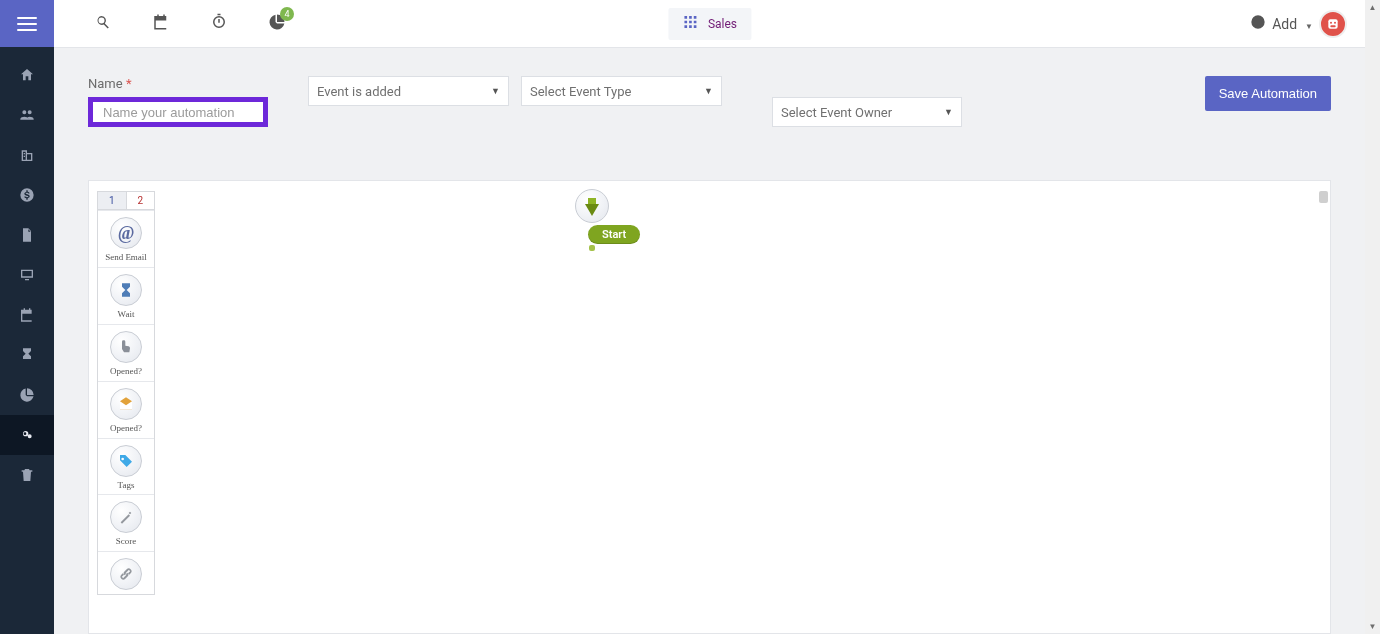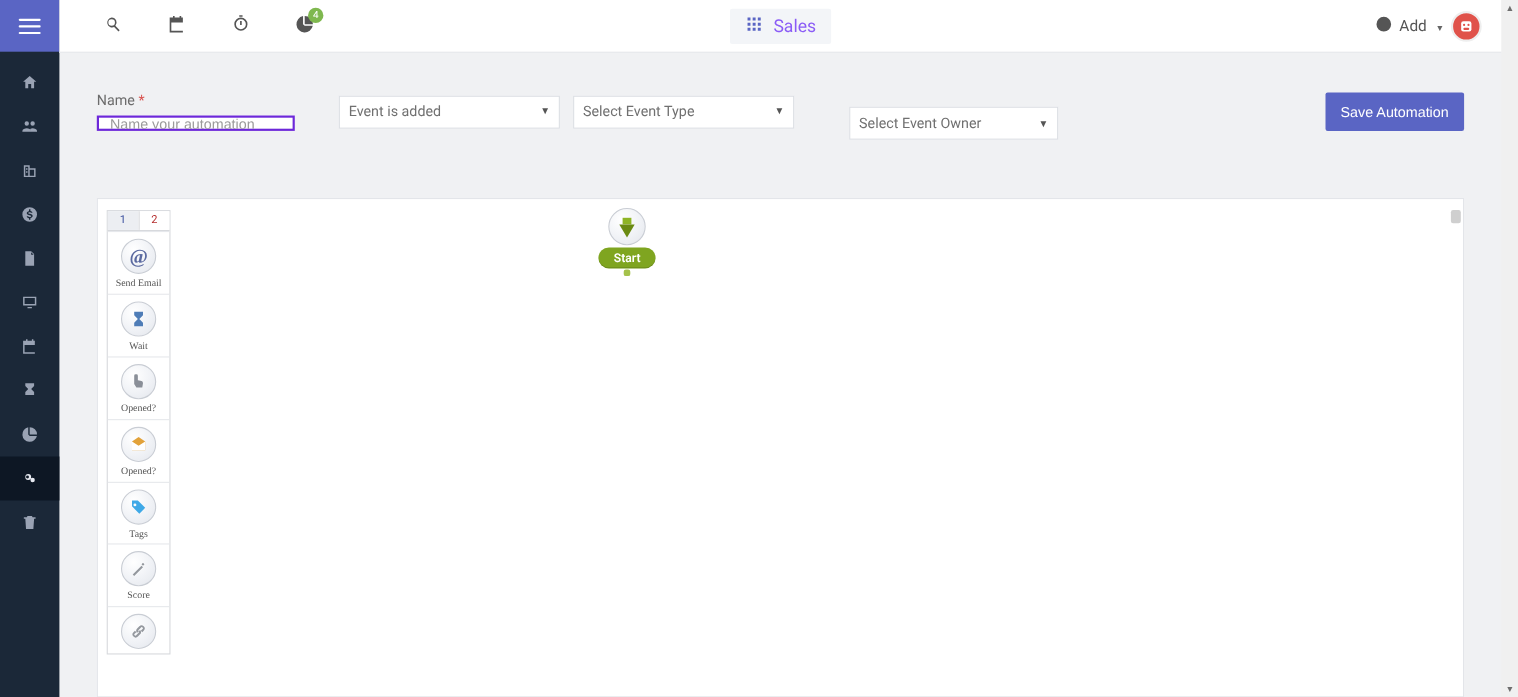--- a/index.html
+++ b/index.html
@@ -39,21 +39,21 @@
     position: absolute; top: -6px; right: -8px; background: #7fb84f; color: #fff;
     border-radius: 50%; width: 14px; height: 14px; font-size: 9px; display: flex; align-items: center; justify-content: center;
   }
 
   .header-center {
     position: absolute; left: 50%; transform: translateX(-50%);
     background: #f3f5f8; border-radius: 2px; padding: 6px 14px;
     display: flex; align-items: center; gap: 10px; cursor: pointer;
   }
   .app-grid-icon svg { width: 16px; height: 16px; fill: #5a65c4; }
-  .app-label { color: #8b5cf6; font-size: 16px; }
+  .app-label { color: #701a75; font-size: 12px; }
 
   .header-right { margin-left: auto; display: flex; align-items: center; gap: 6px; padding-right: 18px; }
   .hdr-icon.small svg { width: 16px; height: 16px; }
   .add-btn { color: #555; font-size: 14px; cursor: pointer; display: flex; align-items: center; gap: 4px; }
   .avatar {
     width: 28px; height: 28px; border-radius: 50%; background: #e0524a;
     display: flex; align-items: center; justify-content: center;
     border: 2px solid #eee; color: #fff; font-size: 10px; font-weight: bold;
   }
 
@@ -64,28 +64,28 @@
   .win-scroll .arrow {
     position: absolute; left: 0; width: 15px; height: 15px; background: #f0f0f0; color: #6e6e6e;
     display: flex; align-items: center; justify-content: center; font-size: 8px; cursor: pointer;
   }
   .win-scroll .arrow.up { top: 0; }
   .win-scroll .arrow.down { bottom: 0; }
 
   
   .content { position: absolute; left: 54px; right: 15px; top: 48px; bottom: 0; overflow: hidden; }
   .form-row {
-    display: flex; align-items: center; gap: 40px;
+    display: flex; align-items: flex-start; gap: 40px;
     padding: 28px 34px 22px 34px;
   }
   .field { display: flex; flex-direction: column; gap: 6px; }
   .field-label { font-size: 13px; color: #6c6c6c; }
   .req { color: #d9534f; }
   .text-input {
-    width: 180px; height: 14px; border: 2px solid #6d28d9; background: #fff; padding: 0 10px; font-size: 13px;
+    width: 180px; height: 30px; border: 5px solid #6d28d9; background: #fff; padding: 0 10px; font-size: 13px;
     color: #555;
   }
   .text-input::placeholder { color: #9b9b9b; }
   .select {
     height: 30px; width: 201px; border: 1px solid #dcdfe4; background: #fff; padding: 0 8px; font-size: 13px;
     position: relative; display: flex; align-items: center; color: #707070; cursor: pointer;
   }
   .select .caret { position: absolute; right: 8px; font-size: 9px; color: #555; }
   .select.wide { width: 190px; }
   .save-btn {
@@ -135,21 +135,21 @@
   .start-arrow {
     width: 0; height: 0;
     border-left: 7px solid transparent;
     border-right: 7px solid transparent;
     border-top: 12px solid #6a8a12;
     margin-top: 2px;
   }
   .start-arrow-stem { width:8px; height:6px; background:#8eb425; margin-bottom:-2px; margin-top:1px;}
   .start-chip {
     margin-top: 2px; background: #7fa520; color: #fff; font-size: 11px; font-weight: 600;
-    padding: 3px 14px; border-radius: 10px; box-shadow: inset 0 -1px 0 rgba(0,0,0,.15);
+    padding: 3px 14px; border-radius: 10px; box-shadow: inset 0 -1px 0 rgba(0,0,0,.15); margin-left: 44px;
   }
   .connector-dot { width:6px; height:6px; background:#a5c24b; border-radius:2px; margin-top:1px; }
 
   
   .at-sign { font-size: 18px; color: #5b6aa0; font-weight: 600; font-family: Georgia, serif; }
   .hourglass-icon svg { fill:#4f7db7; }
   .hand-icon svg { fill:#8a8f98; }
   .envelope-icon svg { fill:#e2a23a; }
   .envelope-inner { fill:#fff; }
   .tag-icon svg { fill:#3fa9e7; }

